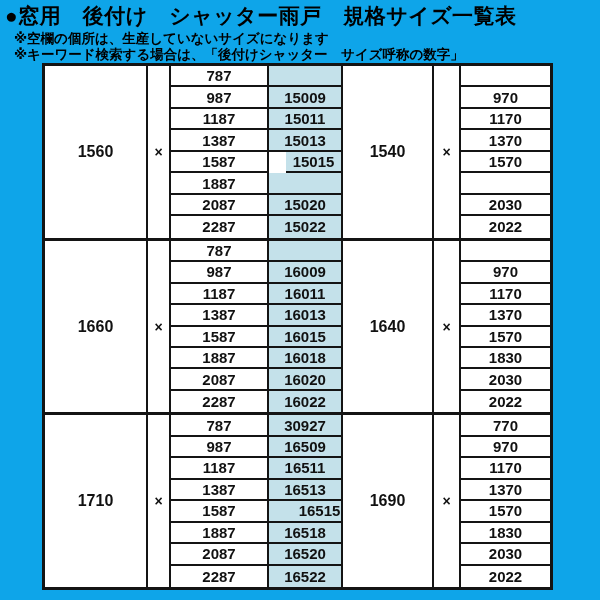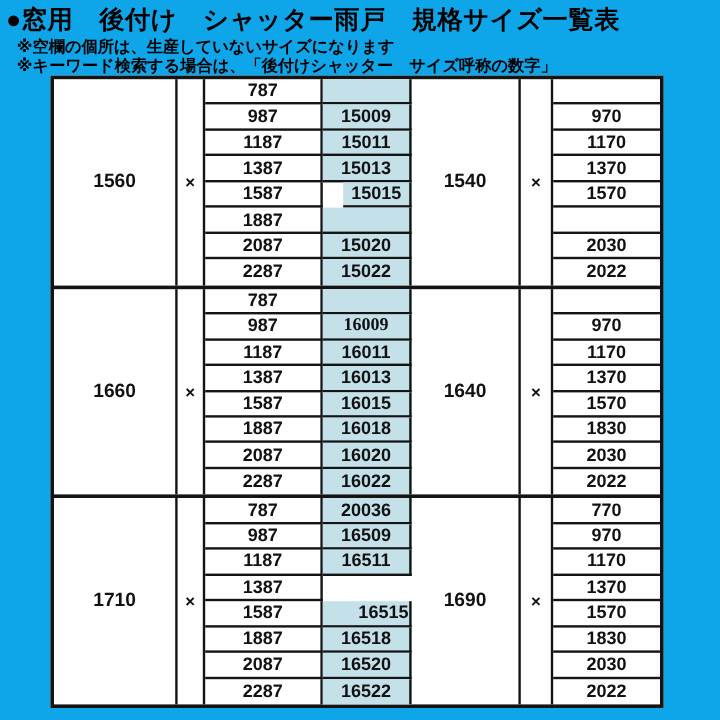--- a/index.html
+++ b/index.html
@@ -117,21 +117,21 @@
       </div>
       <div class="block">
         <div class="cell br height-label" style="grid-area: 1 / 1 / 9;">1660</div>
         <div class="cell br mult" style="grid-area: 1 / 2 / 9;">×</div>
         <div class="cell br height-label" style="grid-area: 1 / 5 / 9;">1640</div>
         <div class="cell br mult" style="grid-area: 1 / 6 / 9;">×</div>
         <div class="cell br bb" style="grid-area: 1 / 3 / 2;">787</div>
         <div class="cell br code bb" style="grid-area: 1 / 4 / 2;"></div>
         <div class="cell bb" style="grid-area: 1 / 7 / 2;"></div>
         <div class="cell br bb" style="grid-area: 2 / 3 / 3;">987</div>
-        <div class="cell br code bb" style="grid-area: 2 / 4 / 3; font-family: Liberation Serif, serif;">16009</div>
+        <div class="cell br code bb" style="grid-area: 2 / 4 / 3;">16009</div>
         <div class="cell bb" style="grid-area: 2 / 7 / 3;">970</div>
         <div class="cell br bb" style="grid-area: 3 / 3 / 4;">1187</div>
         <div class="cell br code bb" style="grid-area: 3 / 4 / 4;">16011</div>
         <div class="cell bb" style="grid-area: 3 / 7 / 4;">1170</div>
         <div class="cell br bb" style="grid-area: 4 / 3 / 5;">1387</div>
         <div class="cell br code bb" style="grid-area: 4 / 4 / 5;">16013</div>
         <div class="cell bb" style="grid-area: 4 / 7 / 5;">1370</div>
         <div class="cell br bb" style="grid-area: 5 / 3 / 6;">1587</div>
         <div class="cell br code bb" style="grid-area: 5 / 4 / 6;">16015</div>
         <div class="cell bb" style="grid-area: 5 / 7 / 6;">1570</div>
@@ -144,29 +144,30 @@
         <div class="cell br" style="grid-area: 8 / 3 / 9;">2287</div>
         <div class="cell br code" style="grid-area: 8 / 4 / 9;">16022</div>
         <div class="cell " style="grid-area: 8 / 7 / 9;">2022</div>
       </div>
       <div class="block">
         <div class="cell br height-label" style="grid-area: 1 / 1 / 9;">1710</div>
         <div class="cell br mult" style="grid-area: 1 / 2 / 9;">×</div>
         <div class="cell br height-label" style="grid-area: 1 / 5 / 9;">1690</div>
         <div class="cell br mult" style="grid-area: 1 / 6 / 9;">×</div>
         <div class="cell br bb" style="grid-area: 1 / 3 / 2;">787</div>
-        <div class="cell br code bb" style="grid-area: 1 / 4 / 2;">20036</div>
+        <div class="cell br code bb" style="grid-area: 1 / 4 / 2;">30927</div>
         <div class="cell bb" style="grid-area: 1 / 7 / 2;">770</div>
         <div class="cell br bb" style="grid-area: 2 / 3 / 3;">987</div>
         <div class="cell br code bb" style="grid-area: 2 / 4 / 3;">16509</div>
         <div class="cell bb" style="grid-area: 2 / 7 / 3;">970</div>
         <div class="cell br bb" style="grid-area: 3 / 3 / 4;">1187</div>
         <div class="cell br code bb" style="grid-area: 3 / 4 / 4;">16511</div>
         <div class="cell bb" style="grid-area: 3 / 7 / 4;">1170</div>
         <div class="cell br bb" style="grid-area: 4 / 3 / 5;">1387</div>
+        <div class="cell br code bb" style="grid-area: 4 / 4 / 5;">16513</div>
         <div class="cell bb" style="grid-area: 4 / 7 / 5;">1370</div>
         <div class="cell br bb" style="grid-area: 5 / 3 / 6;">1587</div>
         <div class="cell br code bb" style="grid-area: 5 / 4 / 6; padding-left: 29px;">16515</div>
         <div class="cell bb" style="grid-area: 5 / 7 / 6;">1570</div>
         <div class="cell br bb" style="grid-area: 6 / 3 / 7;">1887</div>
         <div class="cell br code bb" style="grid-area: 6 / 4 / 7;">16518</div>
         <div class="cell bb" style="grid-area: 6 / 7 / 7;">1830</div>
         <div class="cell br bb" style="grid-area: 7 / 3 / 8;">2087</div>
         <div class="cell br code bb" style="grid-area: 7 / 4 / 8;">16520</div>
         <div class="cell bb" style="grid-area: 7 / 7 / 8;">2030</div>

